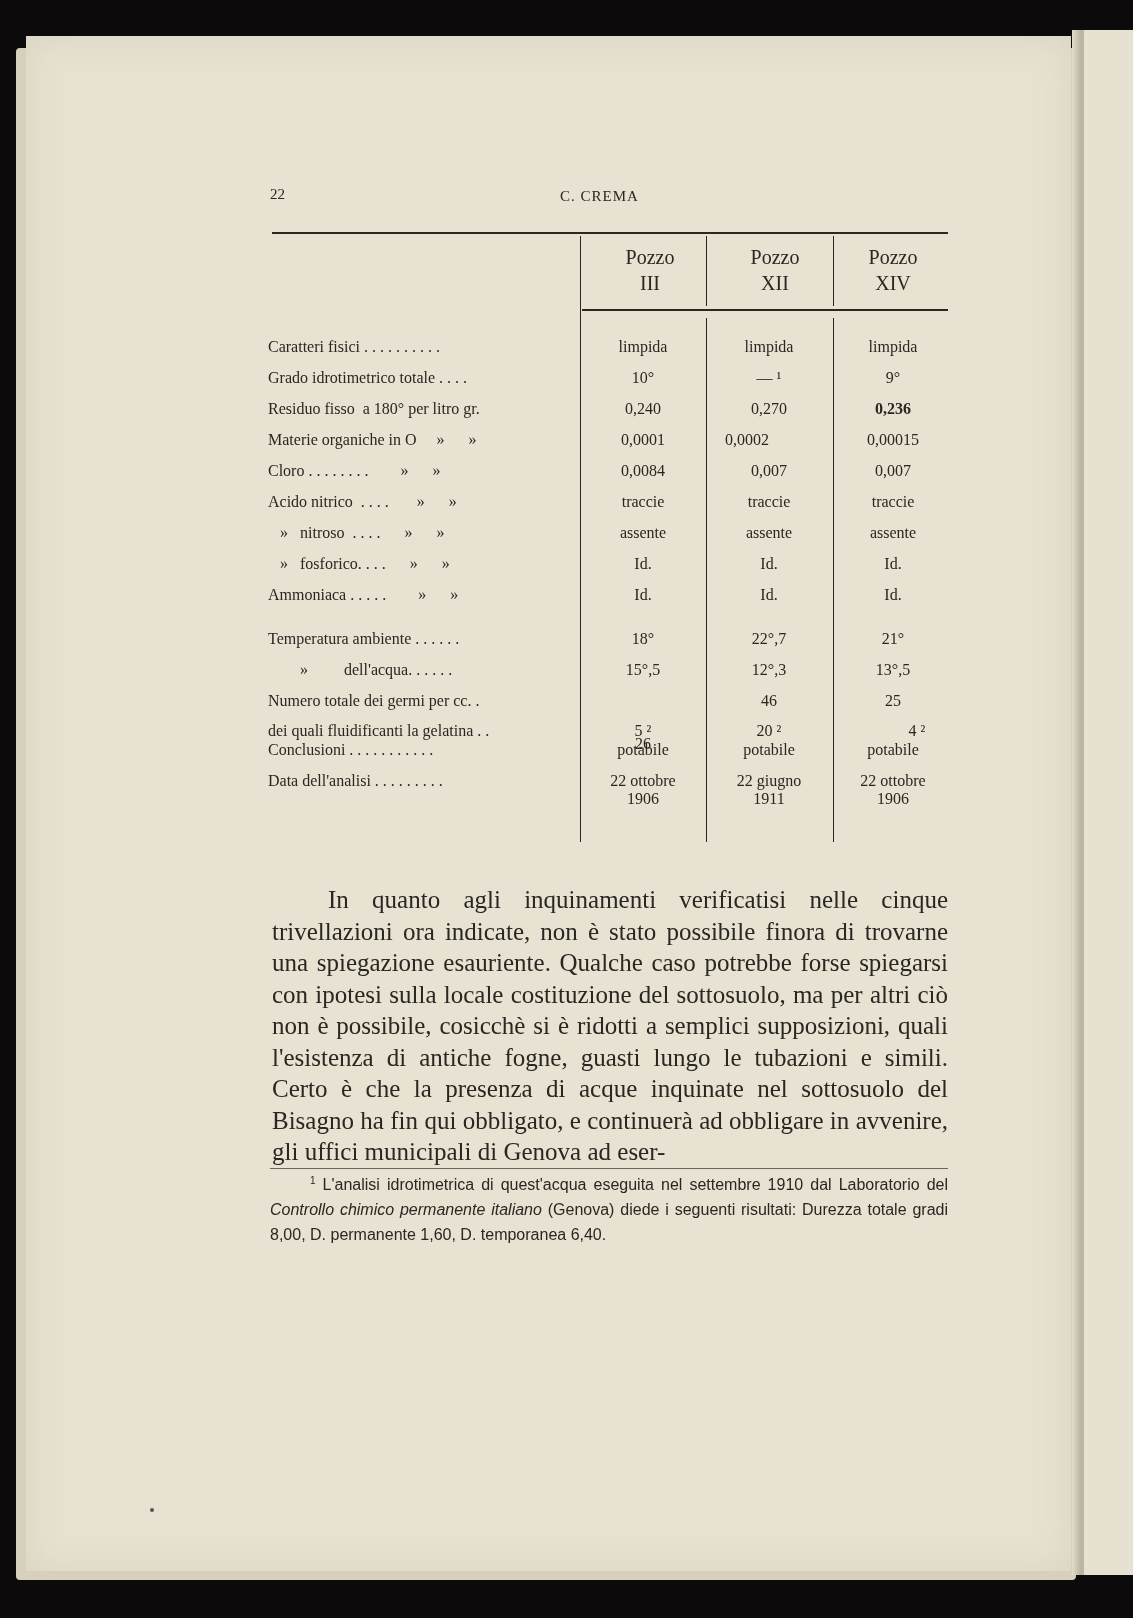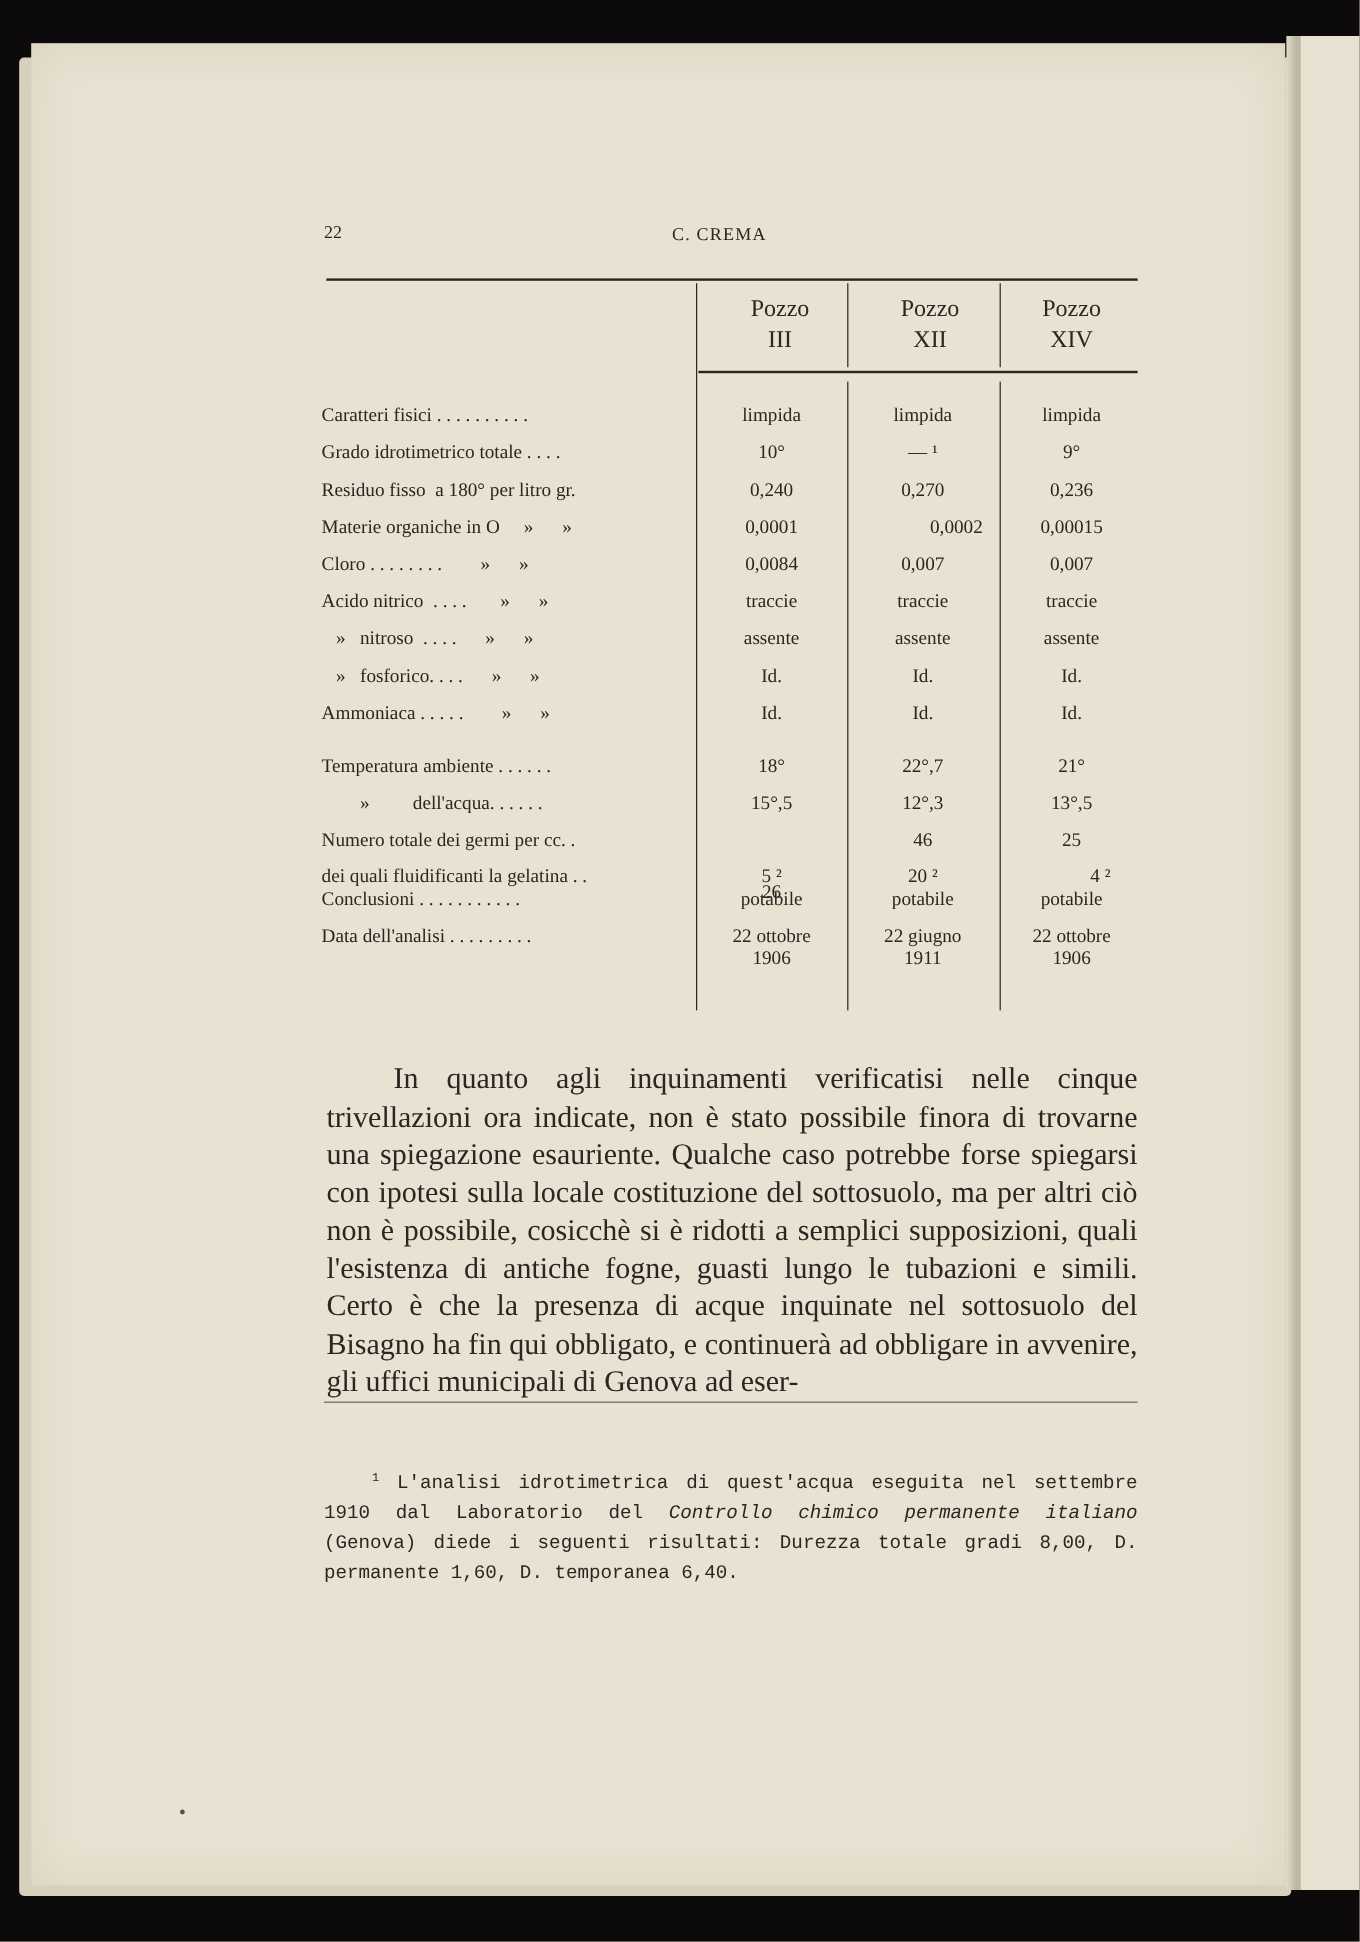--- a/index.html
+++ b/index.html
@@ -41,21 +41,21 @@
     font-family: "Liberation Serif", serif; font-size: 16px; line-height: 18px; white-space: nowrap;
   }
   .cell { width: 120px; text-align: center; }
   .body-text {
     left: 272px; top: 884px; width: 676px; font-family: "Liberation Serif", serif;
     font-size: 25px; line-height: 31.5px; text-align: justify;
   }
   .body-text p { margin: 0; text-indent: 56px; }
   .fn-rule { left: 270px; top: 1168px; width: 678px; height: 1px; background: #6a645a; }
   .footnotes {
-    left: 270px; top: 1224px; width: 678px; font-family: Liberation Mono, monospace;
+    left: 270px; top: 1172px; width: 678px; font-family: Liberation Sans, sans-serif;
     font-size: 16px; line-height: 25px; text-align: justify;
   }
   .footnotes p { margin: 0; text-indent: 40px; }
   sup { font-size: 10px; vertical-align: 6px; line-height: 0; }
   .speck { position: absolute; width: 4px; height: 4px; border-radius: 50%; background: #5a5248; }
 </style>
 </head>
 <body>
 
 <div class="page-stack"></div>
@@ -92,24 +92,24 @@
     <div class="abs cell" style="left: 583px; top: 338px;">limpida</div>
     <div class="abs cell" style="left: 709px; top: 338px;">limpida</div>
     <div class="abs cell" style="left: 833px; top: 338px;">limpida</div>
     <div class="abs row-label" style="left: 268px; top: 369px; white-space: pre;">Grado idrotimetrico totale . . . .</div>
     <div class="abs cell" style="left: 583px; top: 369px;">10°</div>
     <div class="abs cell" style="left: 709px; top: 369px;">— ¹</div>
     <div class="abs cell" style="left: 833px; top: 369px;">9°</div>
     <div class="abs row-label" style="left: 268px; top: 400px; white-space: pre;">Residuo fisso  a 180° per litro gr.</div>
     <div class="abs cell" style="left: 583px; top: 400px;">0,240</div>
     <div class="abs cell" style="left: 709px; top: 400px;">0,270</div>
-    <div class="abs cell" style="left: 833px; top: 400px;">0,236</div>
+    <div class="abs cell" style="left: 833px; top: 400px; font-weight: bold;">0,236</div>
     <div class="abs row-label" style="left: 268px; top: 431px; white-space: pre;">Materie organiche in O     »      »</div>
     <div class="abs cell" style="left: 583px; top: 431px;">0,0001</div>
-    <div class="abs cell" style="left: 737px; top: 431px;">0,0002</div>
+    <div class="abs cell" style="left: 687px; top: 431px;">0,0002</div>
     <div class="abs cell" style="left: 833px; top: 431px;">0,00015</div>
     <div class="abs row-label" style="left: 268px; top: 462px; white-space: pre;">Cloro . . . . . . . .        »      »</div>
     <div class="abs cell" style="left: 583px; top: 462px;">0,0084</div>
     <div class="abs cell" style="left: 709px; top: 462px;">0,007</div>
     <div class="abs cell" style="left: 833px; top: 462px;">0,007</div>
     <div class="abs row-label" style="left: 268px; top: 493px; white-space: pre;">Acido nitrico  . . . .       »      »</div>
     <div class="abs cell" style="left: 583px; top: 493px;">traccie</div>
     <div class="abs cell" style="left: 709px; top: 493px;">traccie</div>
     <div class="abs cell" style="left: 833px; top: 493px;">traccie</div>
     <div class="abs row-label" style="left: 268px; top: 524px; white-space: pre;">   »   nitroso  . . . .      »      »</div>

